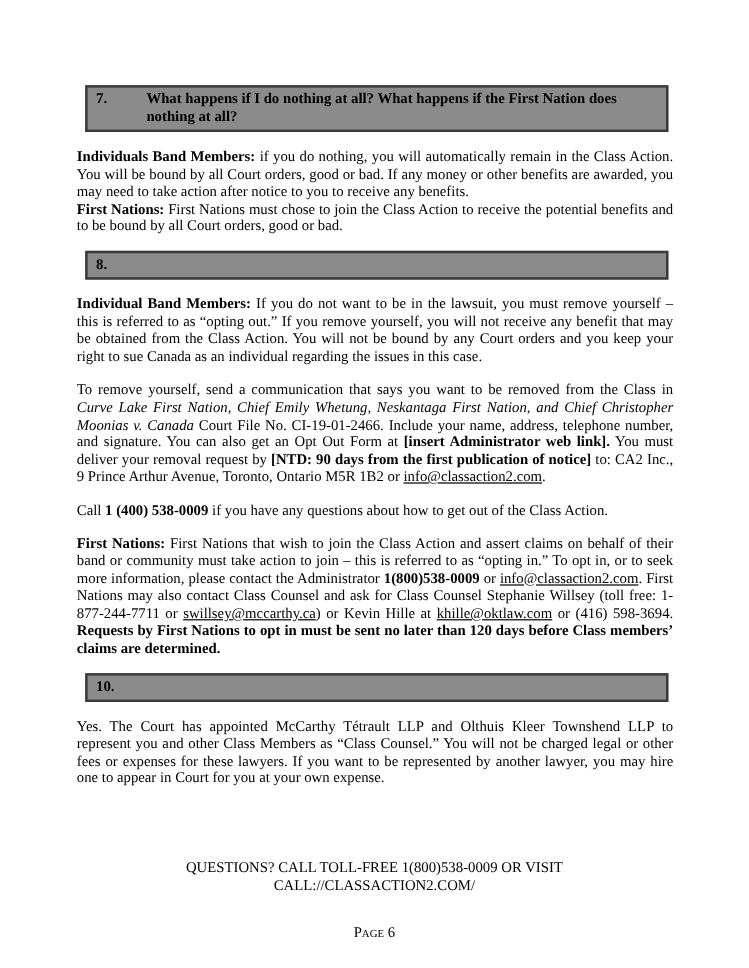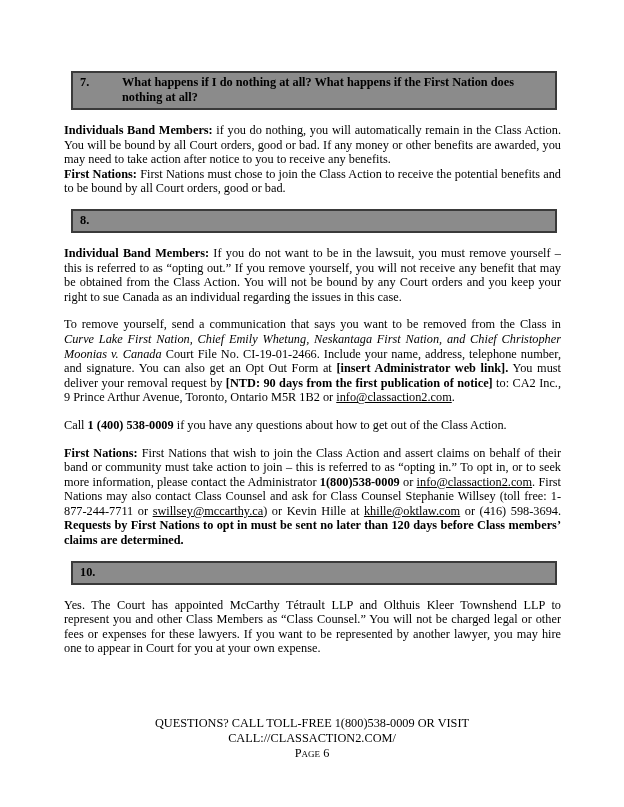--- a/index.html
+++ b/index.html
@@ -54,21 +54,21 @@
   }
   .footer {
     position: absolute;
     left: 0;
     right: 0;
     top: 716px;
     text-align: center;
     font-weight: normal;
     line-height: 14.8px;
   }
-  .footer .pagenum { font-variant: small-caps; }
+  .footer .pagenum { font-variant: small-caps; margin-top: 24px; }
 </style>
 </head>
 <body>
 
 <div class="page">
   <div class="content">
 
     <div class="qbox">
       <span class="qnum">7.</span>
       <span class="qtext">What happens if I do nothing at all? What happens if the First Nation does nothing at all?</span>

